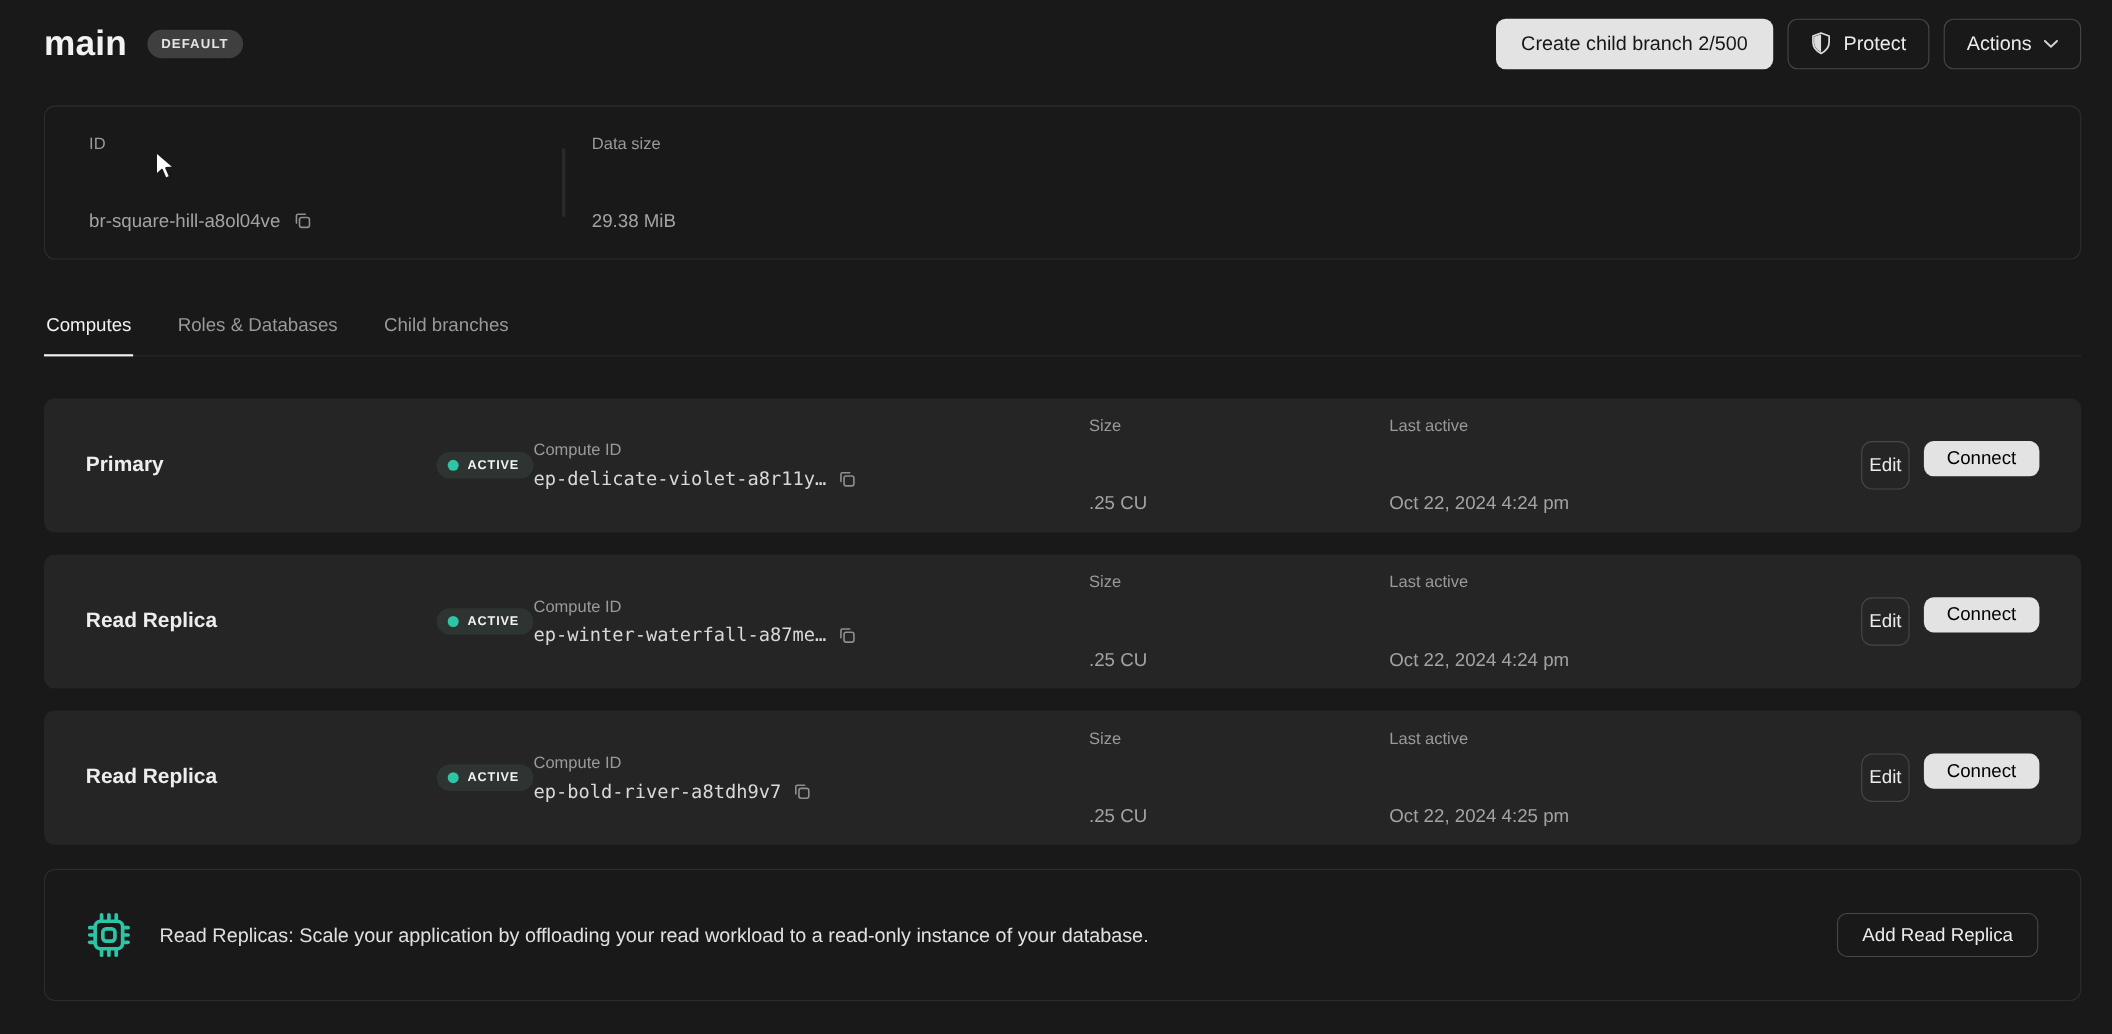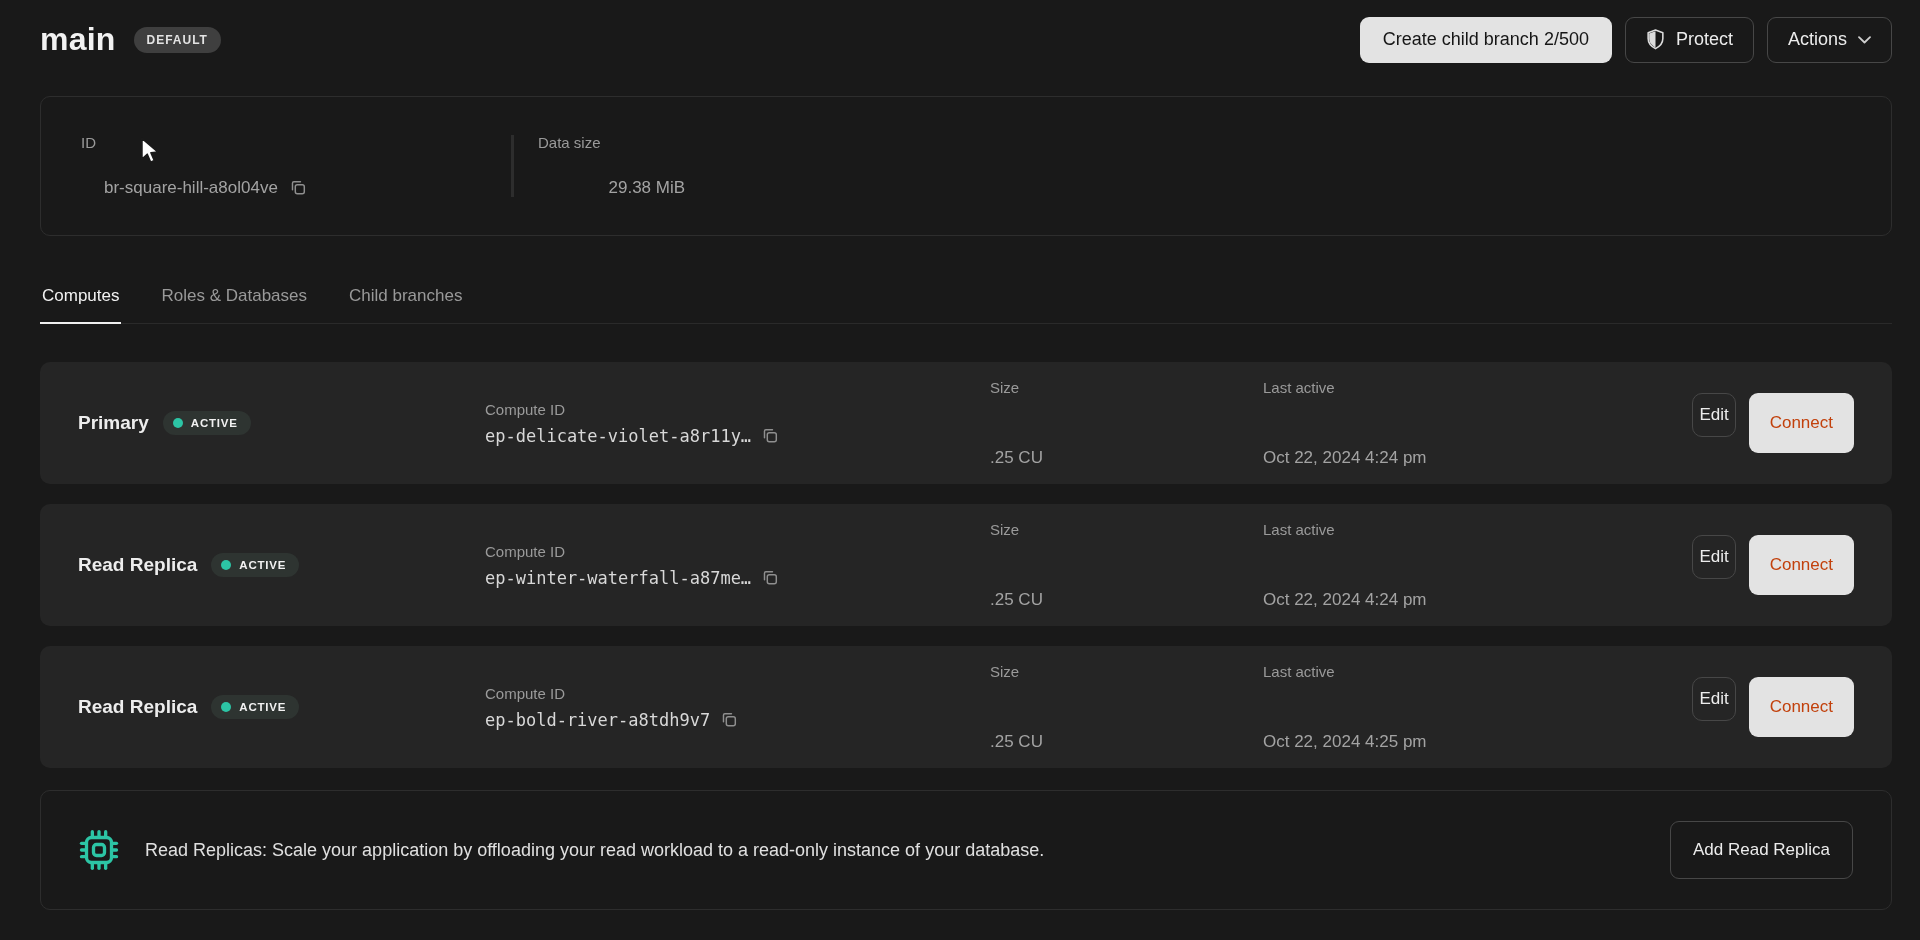--- a/index.html
+++ b/index.html
@@ -32,21 +32,21 @@
   }
   .btn-light { background:#e3e3e3; color:#161616; font-weight:500; padding:0 23px; border:none; }
   .btn-dark  { border-color:#474747; padding:0 20px; }
 
   
   .info-card {
     margin-top:33px; height:140px;
     border:1px solid #2d2d2d; border-radius:10px;
     display:flex; align-items:center; padding-left:40px;
   }
-  .info-cell { display:flex; flex-direction:row; gap:8px; }
+  .info-cell { display:flex; flex-direction:column; gap:8px; }
   .cell-1 { width:430px; }
   .cell-4 { flex:1; }
   .pad { padding-left:24px; width:457px; }
   .vdiv { width:1px; height:62px; background:#2d2d2d; flex:none; }
   .field-label { font-size:15px; color:#9a9a9a; }
   .field-value { font-size:17px; color:#a3a3a3; display:flex; align-items:center; gap:11px;margin-top:44px; }
 
   
   .tabs { margin-top:50px; display:flex; gap:38px; border-bottom:1px solid #2a2a2a; }
   .tab {
@@ -54,48 +54,48 @@
     border-bottom:2px solid transparent; margin-bottom:-1px; cursor:pointer;
   }
   .tab.active { color:#f2f2f2; font-weight:500; border-bottom-color:#f0f0f0; }
 
   
   .rows { margin-top:38px; display:flex; flex-direction:column; gap:20px; }
   .compute-row {
     height:122px; background:#252525; border-radius:10px;
     display:flex; align-items:center; padding:0 38px;
   }
-  .col-name { width:407px; display:flex; align-items:center; gap:14px; }
+  .col-name { width:407px; display:flex; align-items:center; gap:14px;justify-content:space-between; }
   .compute-name { font-size:19px; font-weight:600; color:#ededed; }
   .active-badge {
     display:inline-flex; align-items:center; gap:8px;
     background:#2e3431; border-radius:999px; padding:6px 13px 6px 10px;
     font-size:11.5px; font-weight:700; letter-spacing:.8px; color:#f2f2f2;
   }
   .status-dot { width:10px; height:10px; border-radius:50%; background:#2cc5a5; }
   .col-compute { width:505px; }
   .col-size { width:273px; }
   .col-last { flex:1; }
   .cell-block { display:flex; flex-direction:column; gap:8px; }
   .mono {
     font-family:"DejaVu Sans Mono", monospace; font-size:17px; color:#d8d8d8;
     display:flex; align-items:center; gap:10px;
   }
   .row-actions { display:flex; gap:13px; }
   .btn-edit { height:44px; padding:0 6px; border:1px solid #474747; border-radius:10px; font-size:17px; }
-  .btn-connect { height:60px; padding:0 21px; background:#e3e3e3; color:#c2410c; border-radius:9px; font-size:17px; font-weight:500; border:none; }
+  .btn-connect { height:32px; padding:0 21px; background:#e3e3e3; color:#000000; border-radius:9px; font-size:17px; font-weight:500; border:none; }
 
   
   .banner {
     margin-top:22px; height:120px;
     border:1px solid #2d2d2d; border-radius:10px;
     display:flex; align-items:center; padding:0 38px; gap:26px;
   }
   .banner-text { font-size:18px; color:#e0e0e0; }
-  .banner-btn { margin-left:auto; height:58px; font-size:17px; padding:0 22px; }
+  .banner-btn { margin-left:auto; height:40px; font-size:17px; padding:0 22px; }
 
   .icon { display:inline-flex; align-items:center; justify-content:center; flex:none; }
   .copy-icon { cursor:pointer; }
 
   
   .mouse-cursor { position:absolute; left:136px; top:136px; pointer-events:none; z-index:50; }
 </style>
 </head>
 <body>
 

